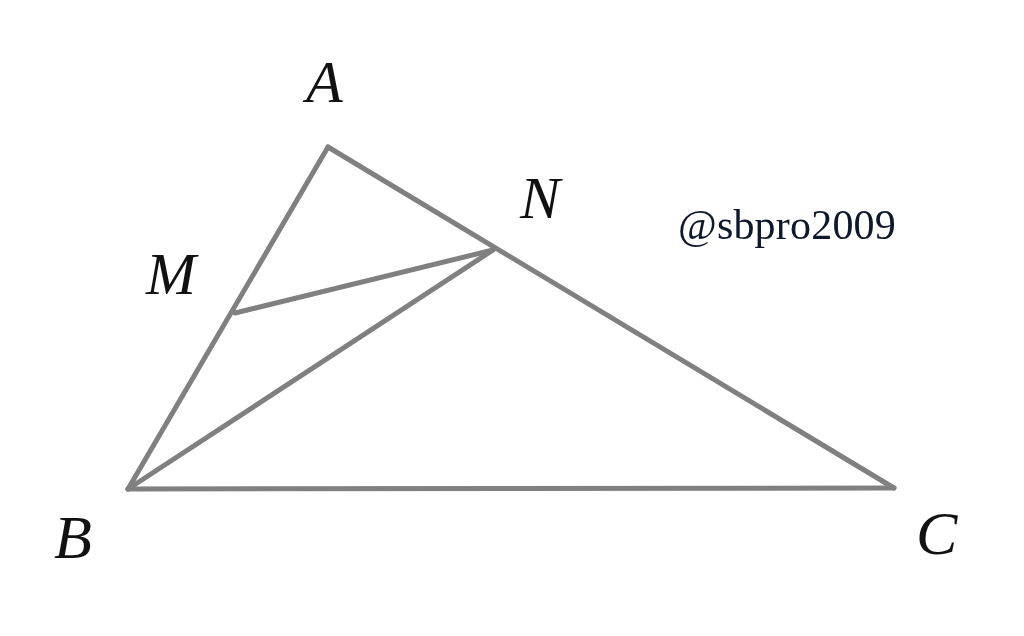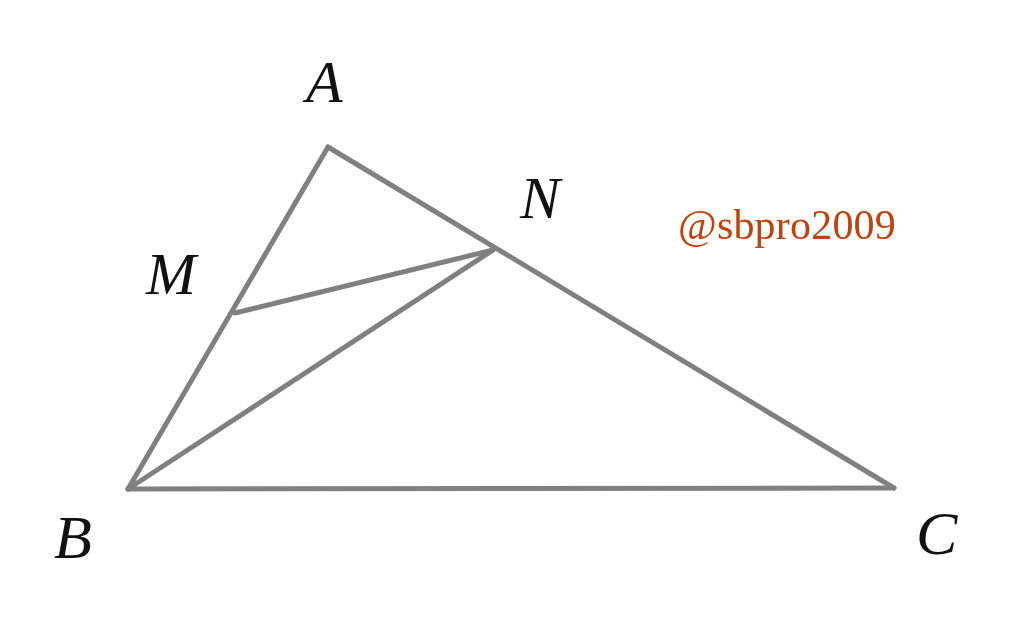--- a/index.html
+++ b/index.html
@@ -34,21 +34,21 @@
     font-style: italic;
     color: #111111;
     line-height: 1;
     white-space: nowrap;
     user-select: none;
   }
   .watermark-label {
     position: absolute;
     font-family: "Liberation Serif", "DejaVu Serif", serif;
     font-style: normal;
-    color: #c2410c;
+    color: #0f172a;
     line-height: 1;
     white-space: nowrap;
     user-select: none;
   }
   
   #label-A { left: 306px; top: 52px;  font-size: 60px; }
   #label-M { left: 146px; top: 244px; font-size: 60px; }
   #label-N { left: 520px; top: 168px; font-size: 60px; }
   #label-B { left: 54px;  top: 506px; font-size: 62px; }
   #label-C { left: 916px; top: 502px; font-size: 62px; }

